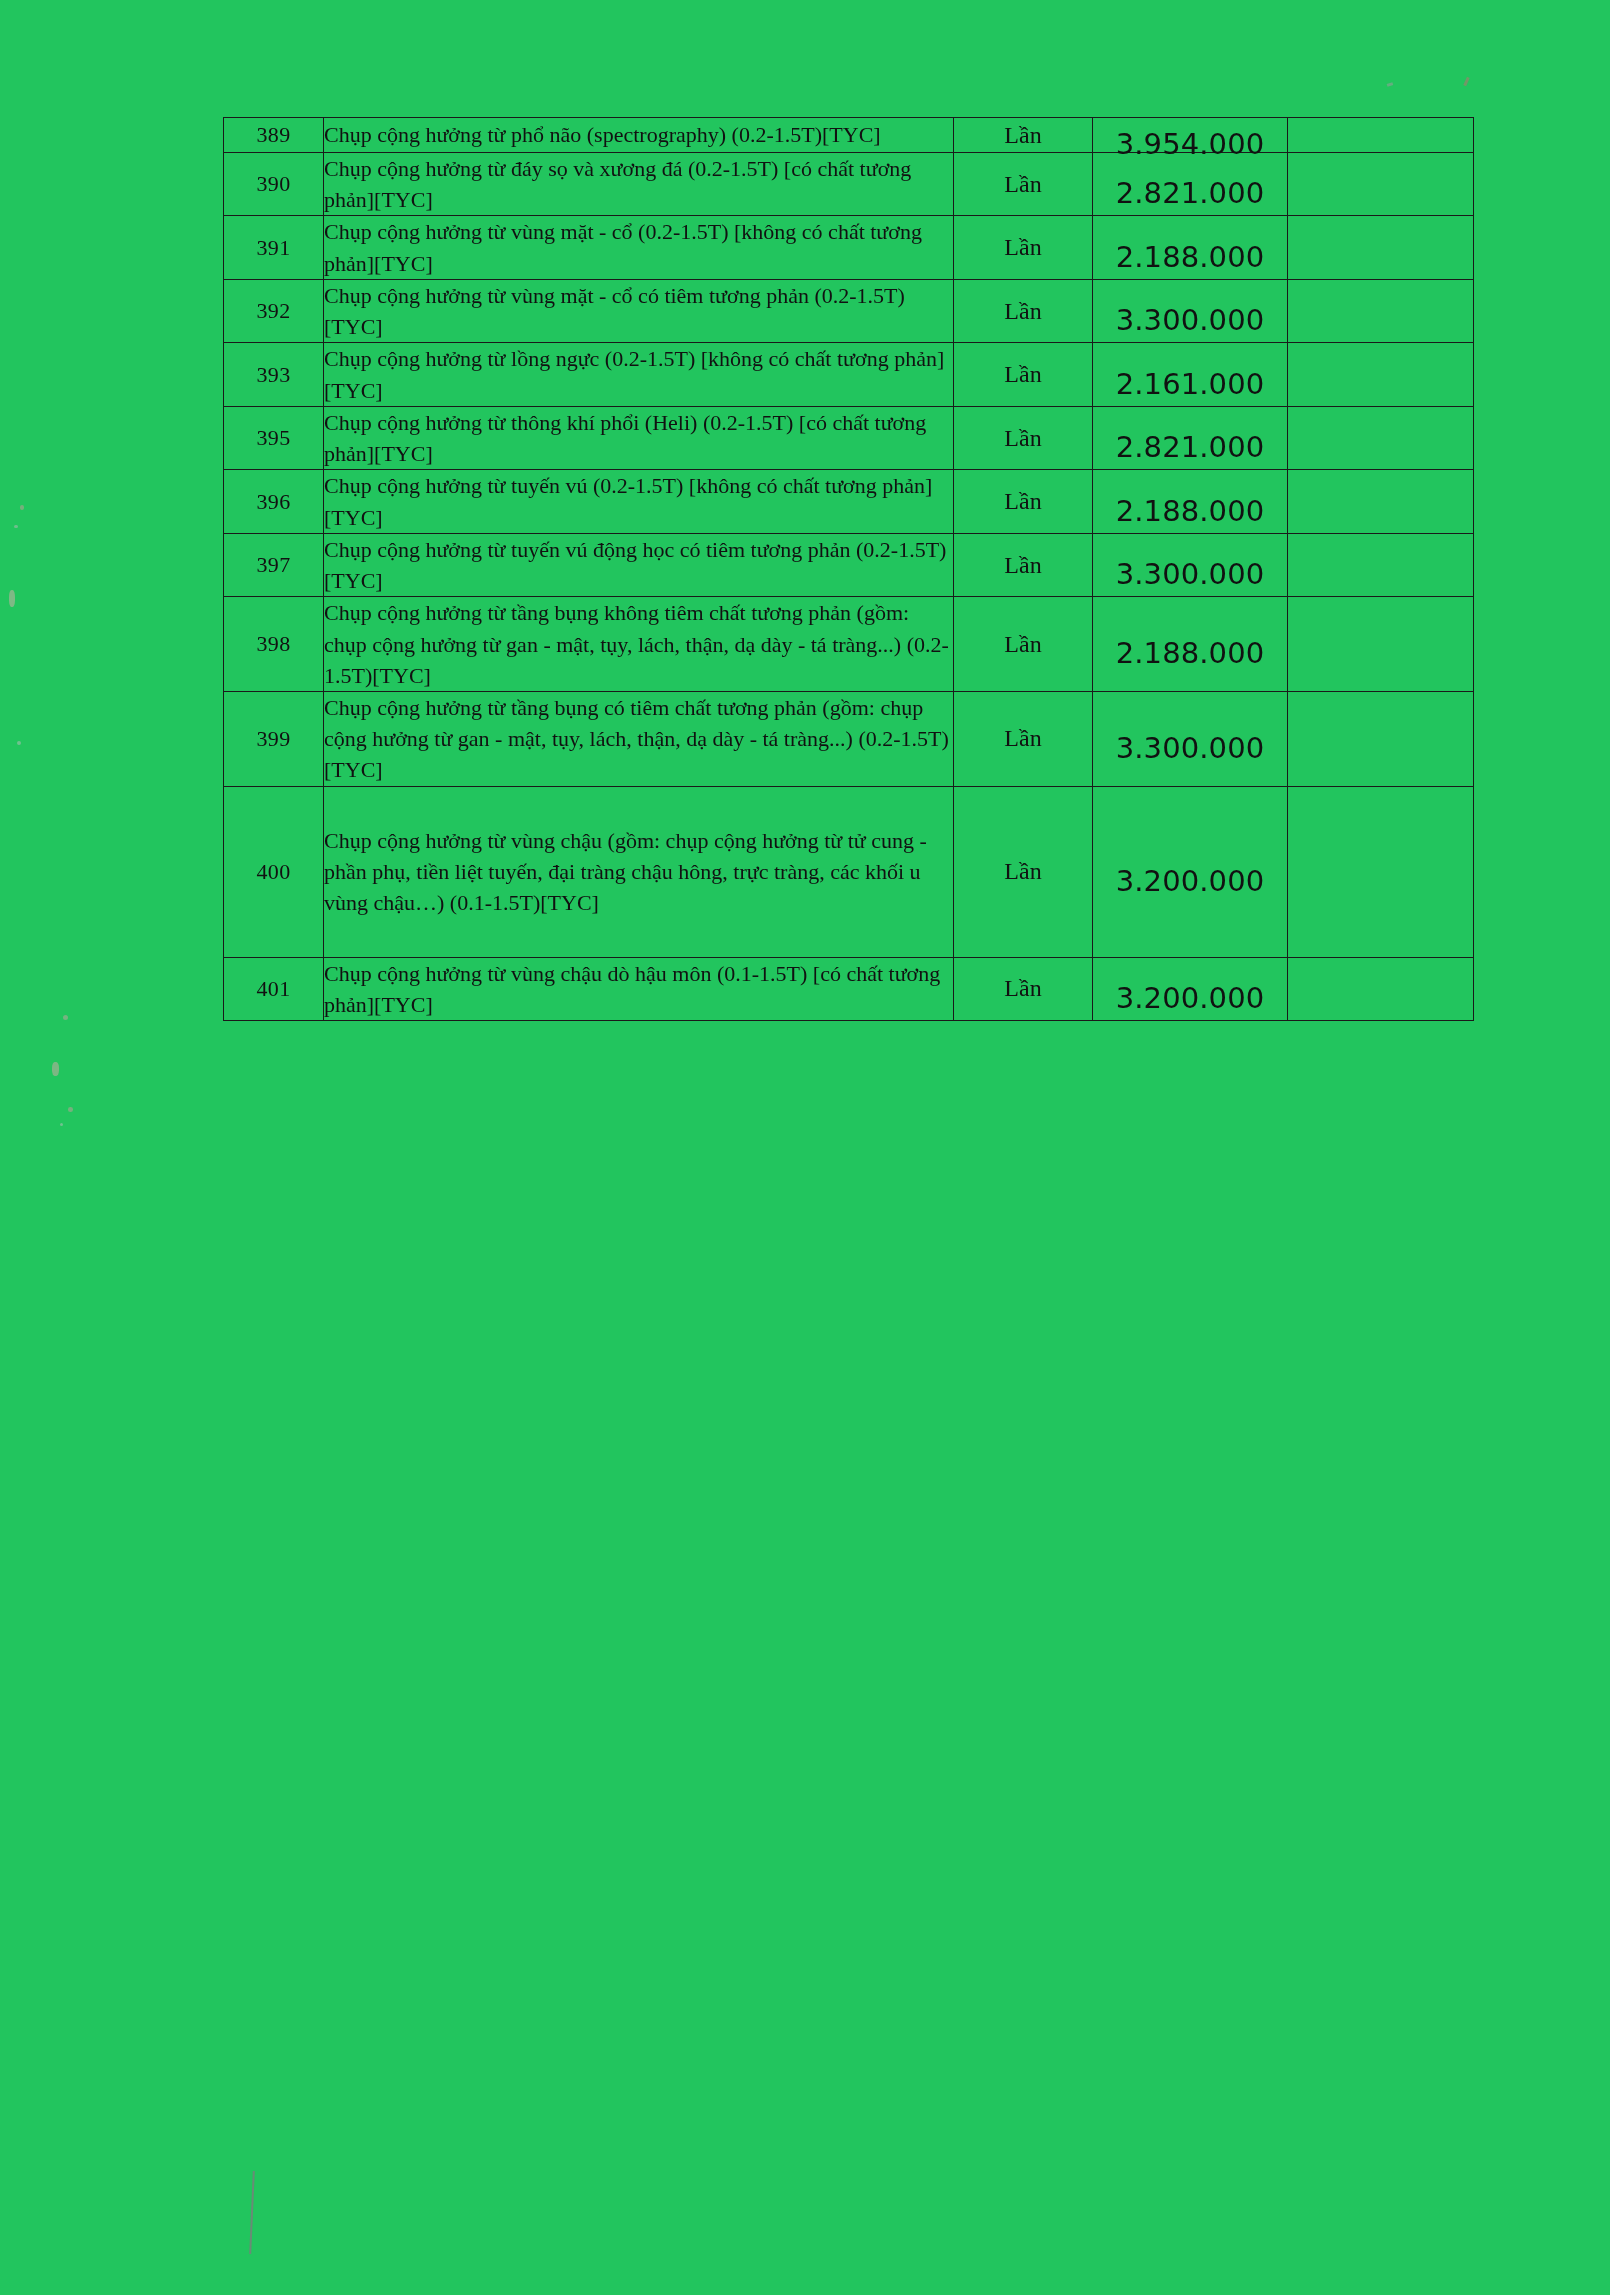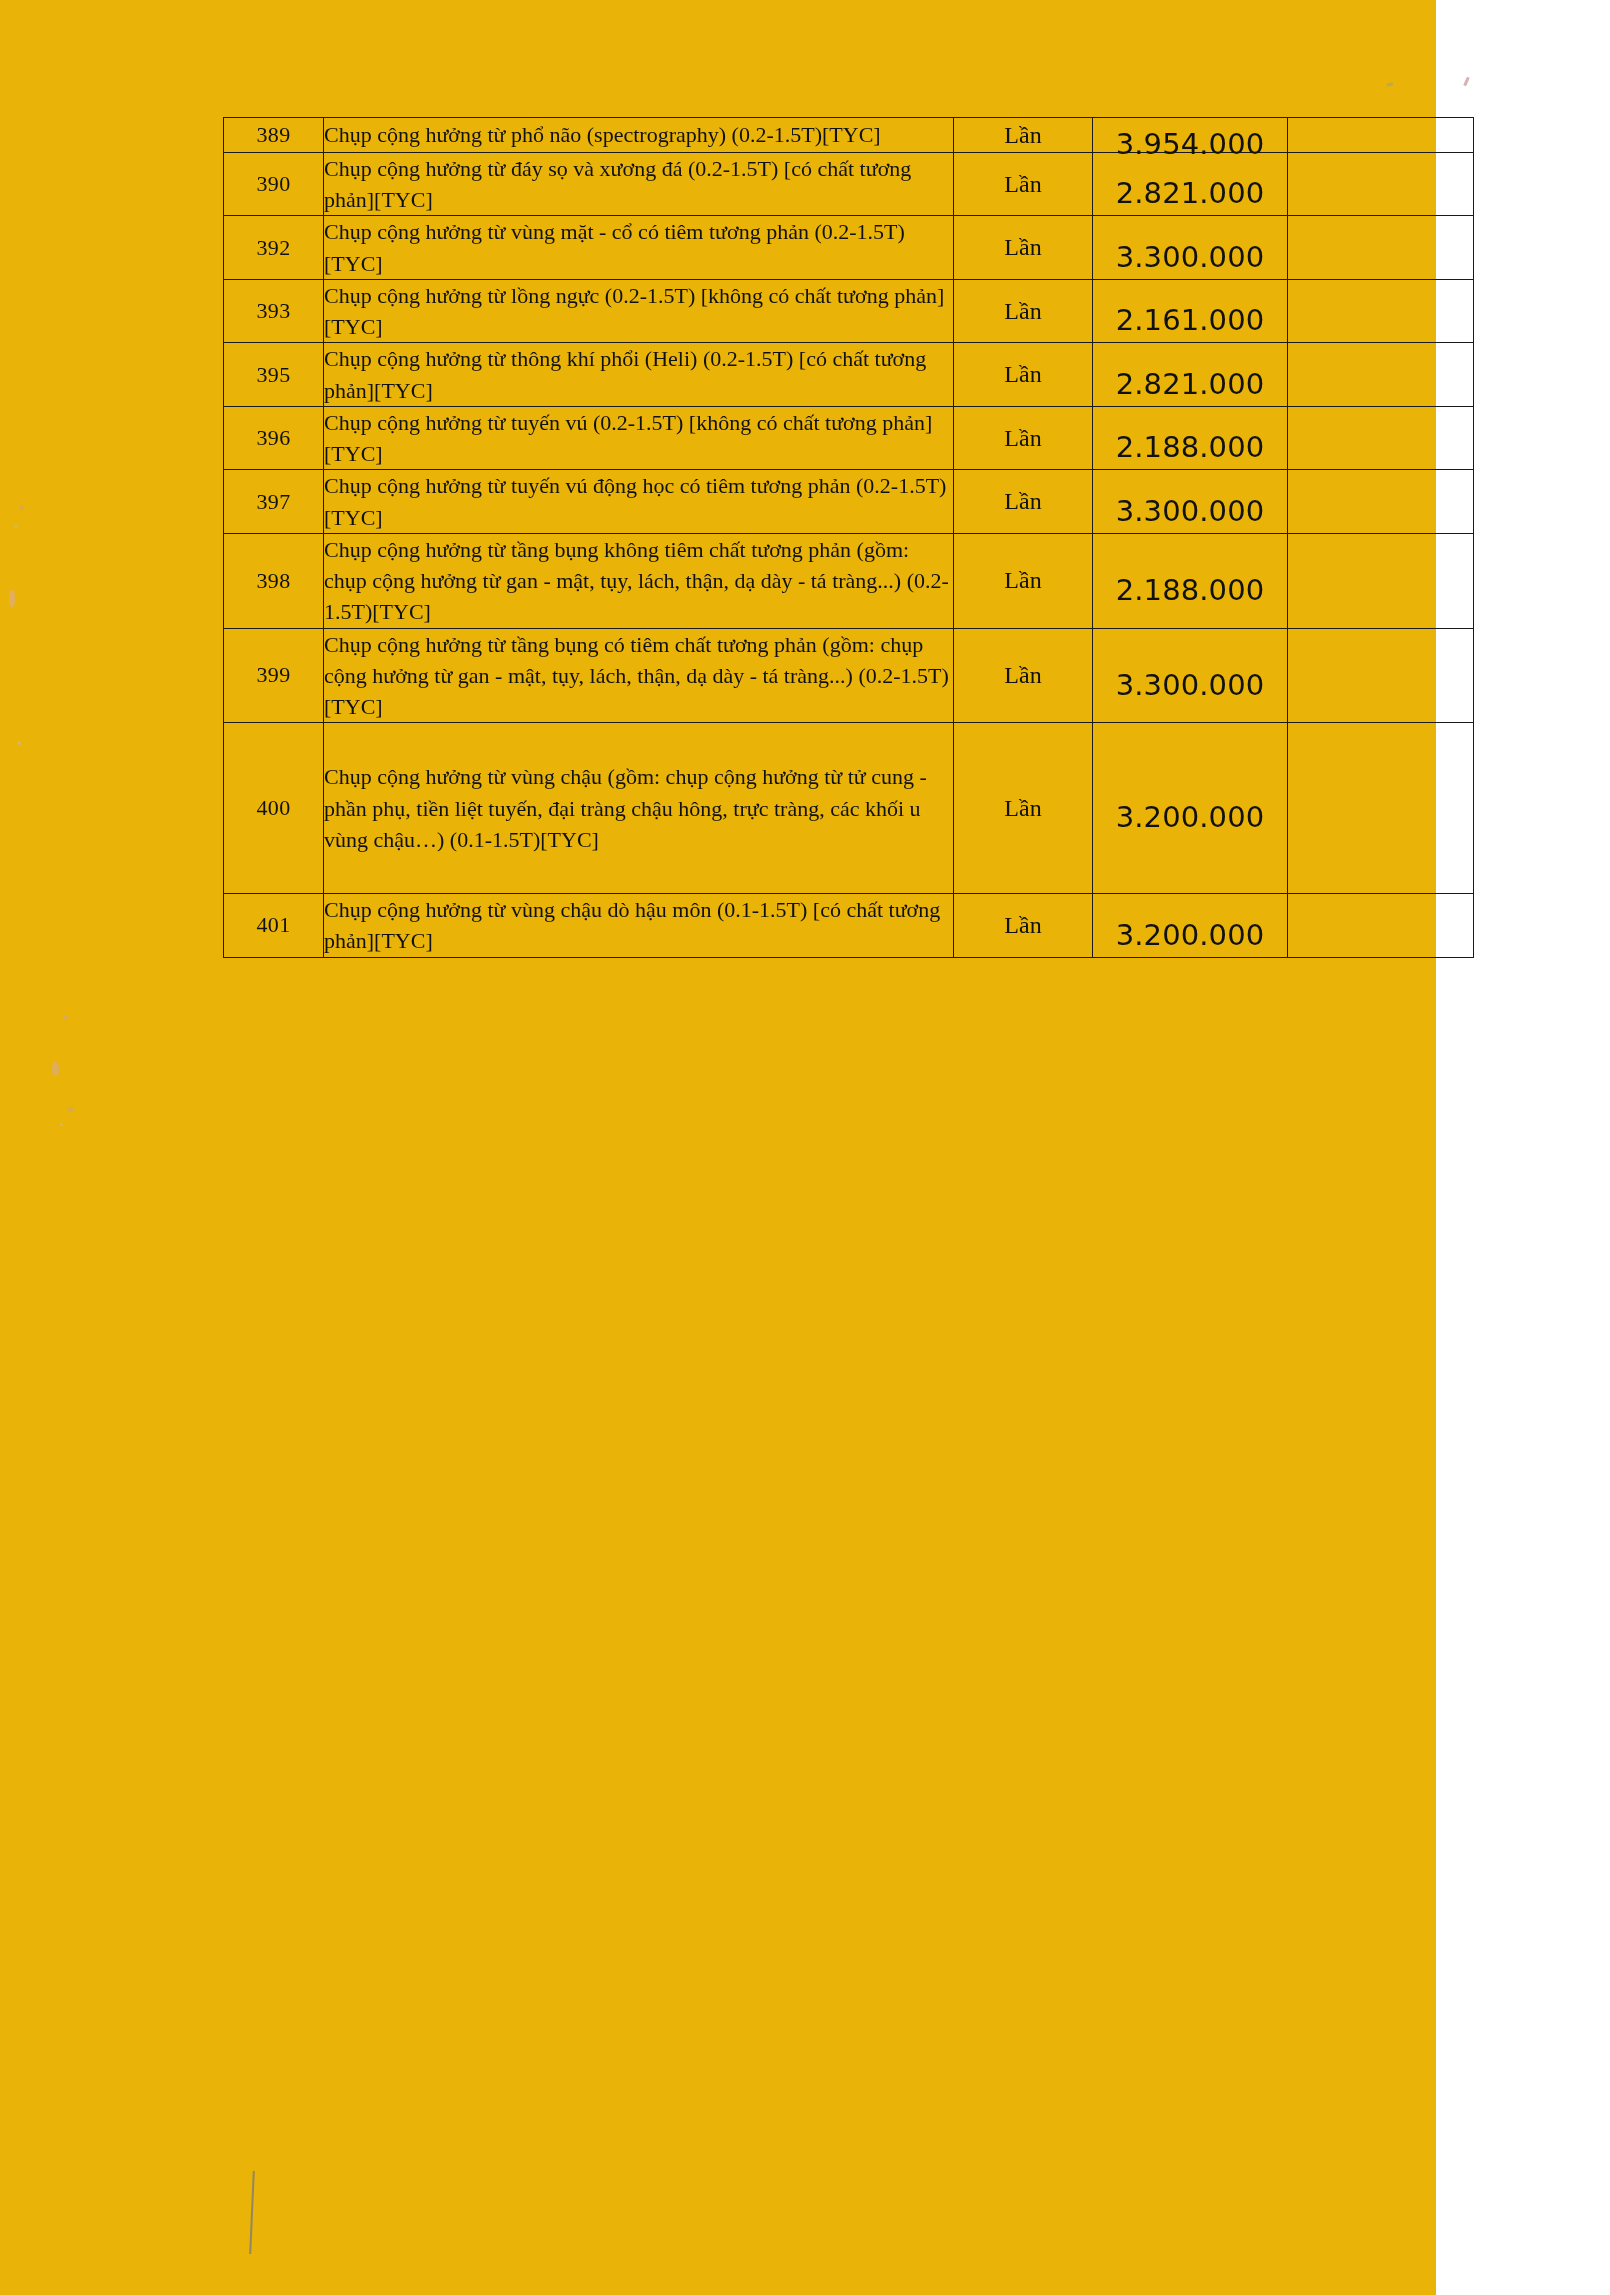--- a/index.html
+++ b/index.html
@@ -12,23 +12,23 @@
     height: 2295px;
     position: relative;
     font-family: "Liberation Serif", serif;
     color: #111111;
     overflow: hidden;
   }
 
   .page {
     position: absolute;
     left: 0; top: 0;
-    width: 1436px;
+    width: 1610px;
     height: 2295px;
-    background: #eab308;
+    background: #22c55e;
   }
 
   
   .scan-mark {
     position: absolute;
     background: #9a9a9a;
     opacity: 0.55;
   }
   .scan-mark.m1 { left: 1387px; top: 83px; width: 5.9px; height: 3.3px; transform: rotate(-18deg); }
   .scan-mark.m2 { left: 1465px; top: 77px; width: 2.6px; height: 9.2px; transform: rotate(24deg); background:#b5736f; }
@@ -150,20 +150,29 @@
         <tr>
           <td class="cell-no">390</td>
           <td class="cell-name">Chụp cộng hưởng từ đáy sọ và xương đá (0.2-1.5T) [có chất tương phản][TYC]</td>
           <td class="cell-unit">Lần</td>
           <td class="cell-price">
               <span>2.821.000</span>
             </td>
           <td class="cell-note"></td>
         </tr>
 
+        <tr>
+          <td class="cell-no">391</td>
+          <td class="cell-name">Chụp cộng hưởng từ vùng mặt - cổ (0.2-1.5T) [không có chất tương phản][TYC]</td>
+          <td class="cell-unit">Lần</td>
+          <td class="cell-price">
+              <span>2.188.000</span>
+            </td>
+          <td class="cell-note"></td>
+        </tr>
 
         <tr>
           <td class="cell-no">392</td>
           <td class="cell-name">Chụp cộng hưởng từ vùng mặt - cổ có tiêm tương phản (0.2-1.5T)[TYC]</td>
           <td class="cell-unit">Lần</td>
           <td class="cell-price">
               <span>3.300.000</span>
             </td>
           <td class="cell-note"></td>
         </tr>

